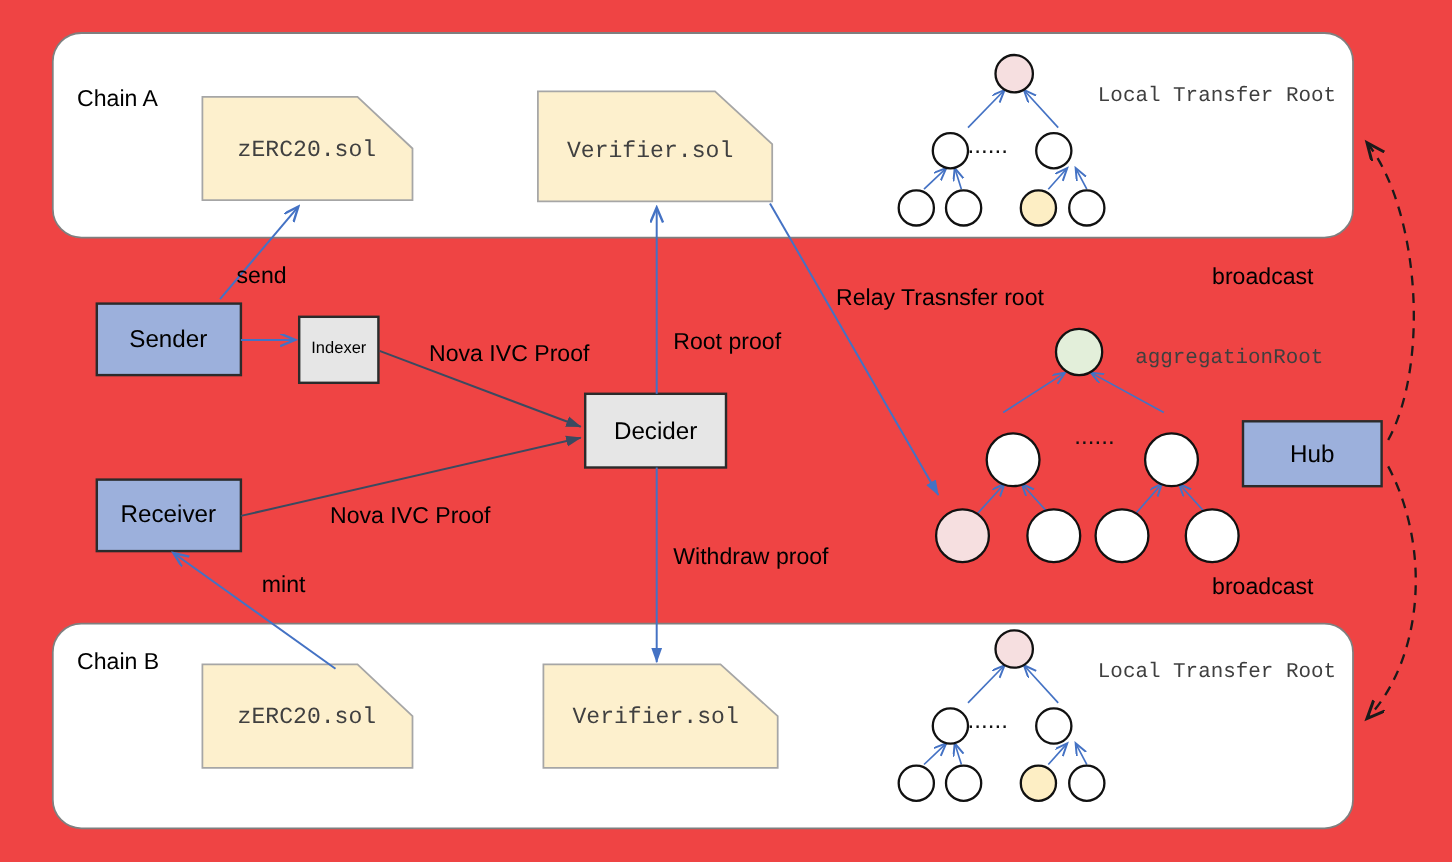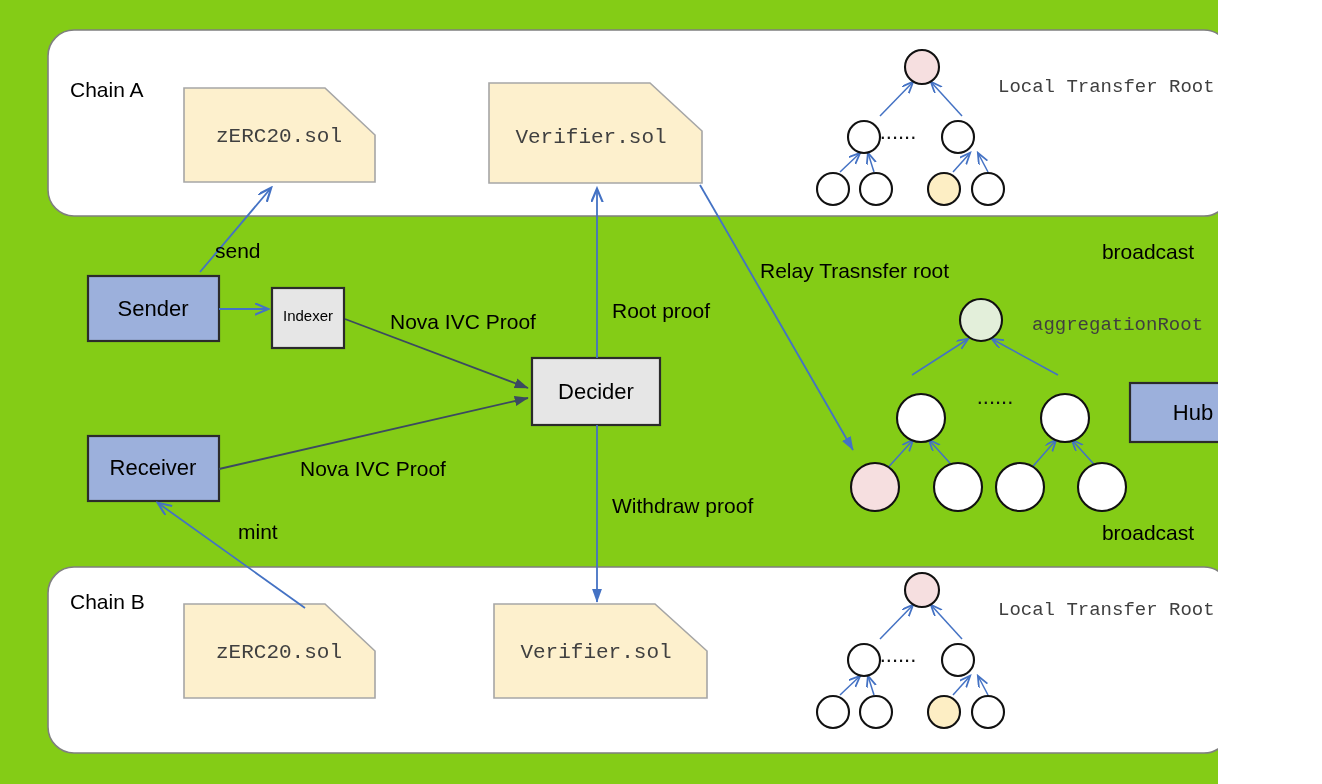--- a/index.html
+++ b/index.html
@@ -6,23 +6,23 @@
   html, body {
     margin: 0;
     padding: 0;
     background: #ffffff;
   }
   body {
     font-family: "Liberation Sans", sans-serif;
   }
   #canvas-wrap {
     position: relative;
-    width: 1218px;
+    width: 1320px;
     height: 784px;
-    background: #84cc16;
+    background: #ef4444;
     overflow: hidden;
   }
   svg#diagram {
     position: absolute;
     left: 0;
     top: 0;
     width: 1322px;
     height: 784px;
     display: block;
   }

